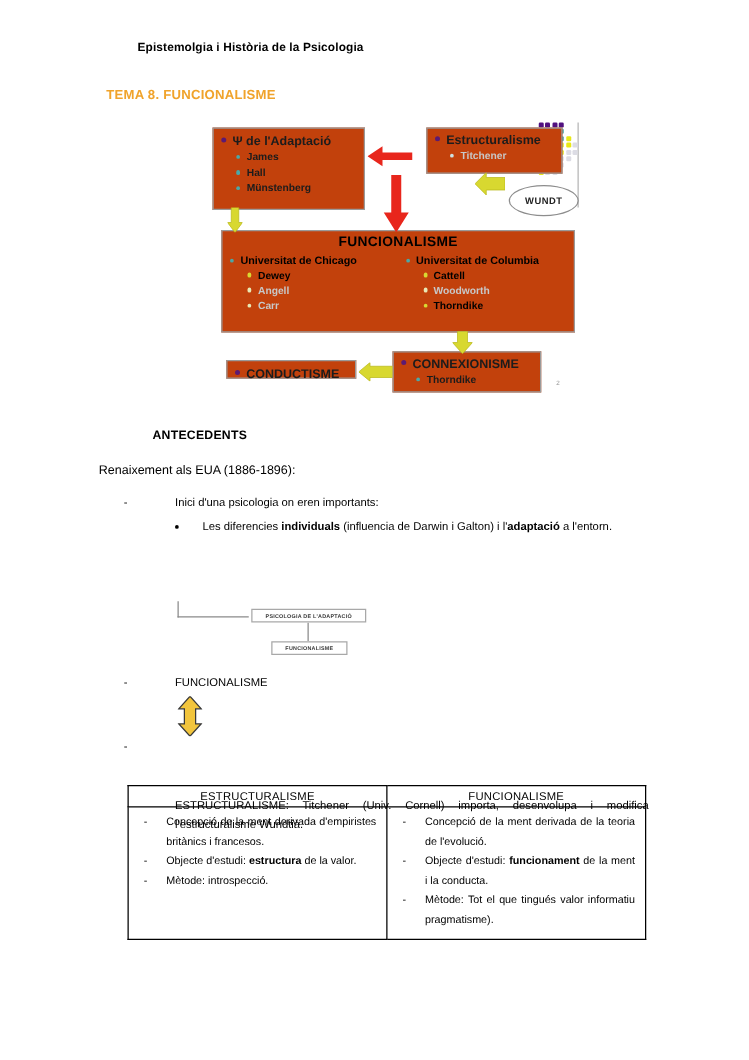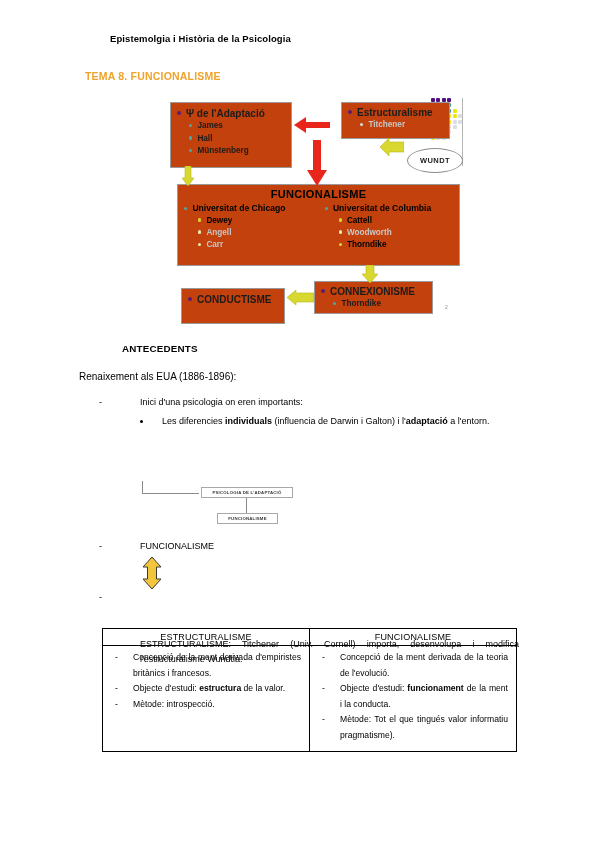--- a/index.html
+++ b/index.html
@@ -138,21 +138,21 @@
 
   
   #box-connexionisme {
     left: 148px; top: 183px; width: 119px; height: 33px;
     padding: 3px 0 0 6px;
   }
   #box-connexionisme .l2 { margin-left: 12px; }
 
   
   #box-conductisme {
-    left: 15px; top: 190px; width: 104px; height: 36px;
+    left: 15px; top: 190px; width: 104px; height: 15px;
     padding: 4px 0 0 6px;
   }
 
   
   #wundt-oval {
     position: absolute;
     left: 241px; top: 50px;
     width: 56px; height: 25px;
     border: 1px solid #8d8d8d;
     border-radius: 50%;

